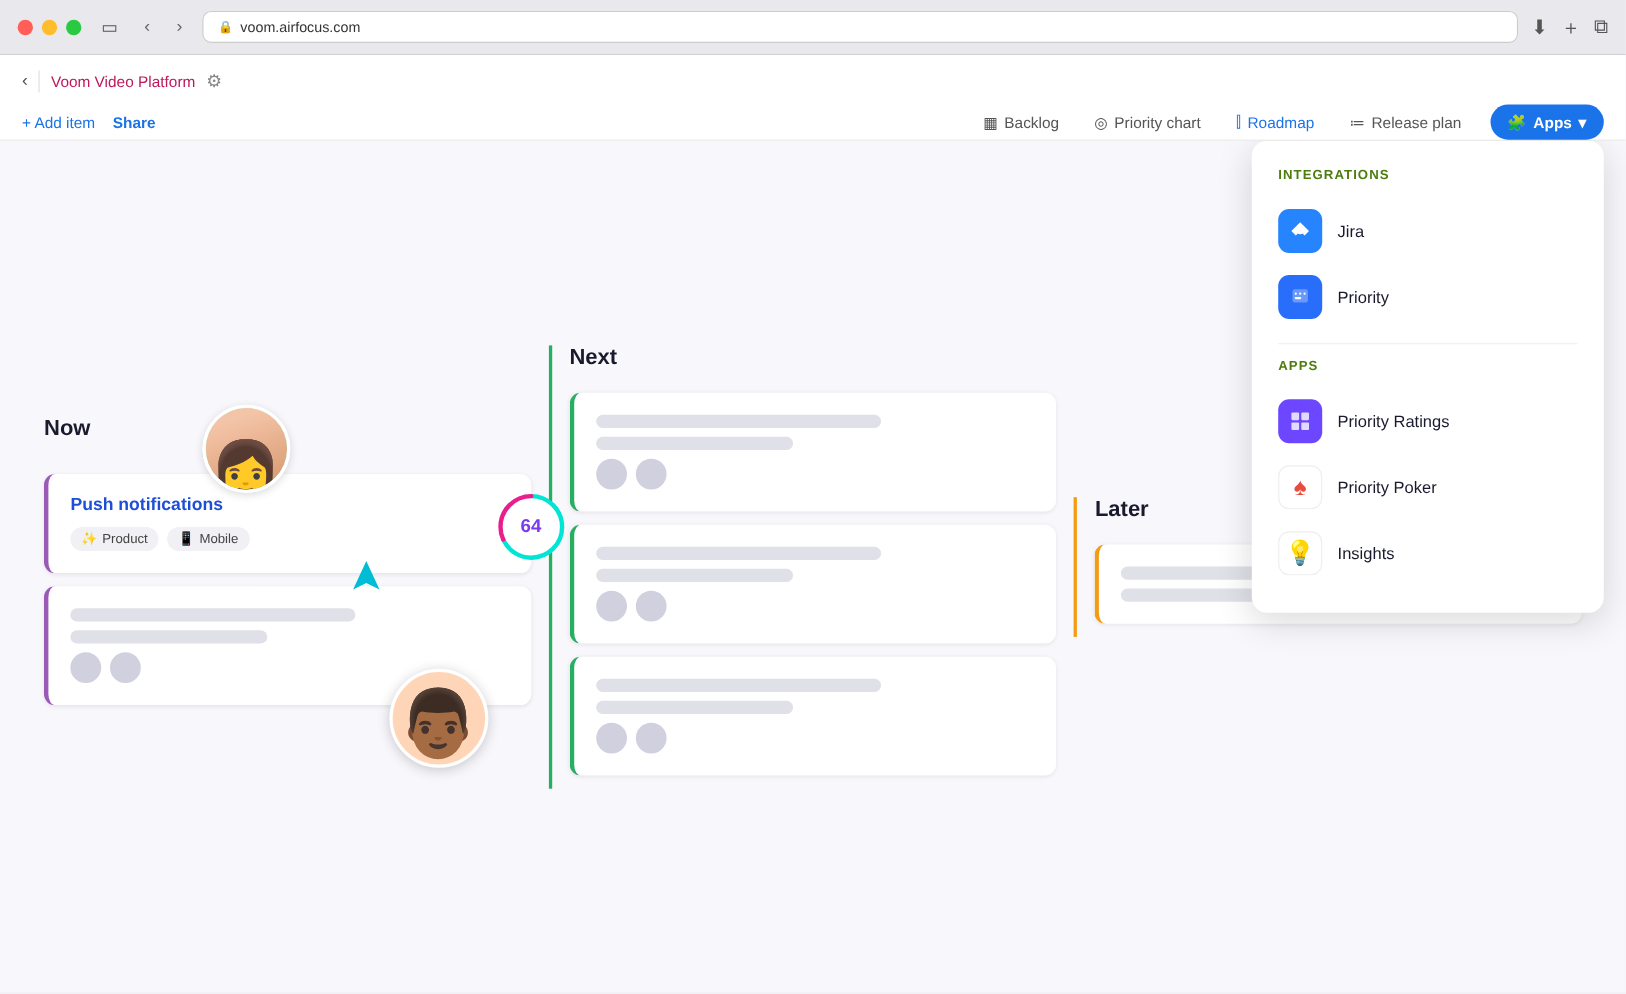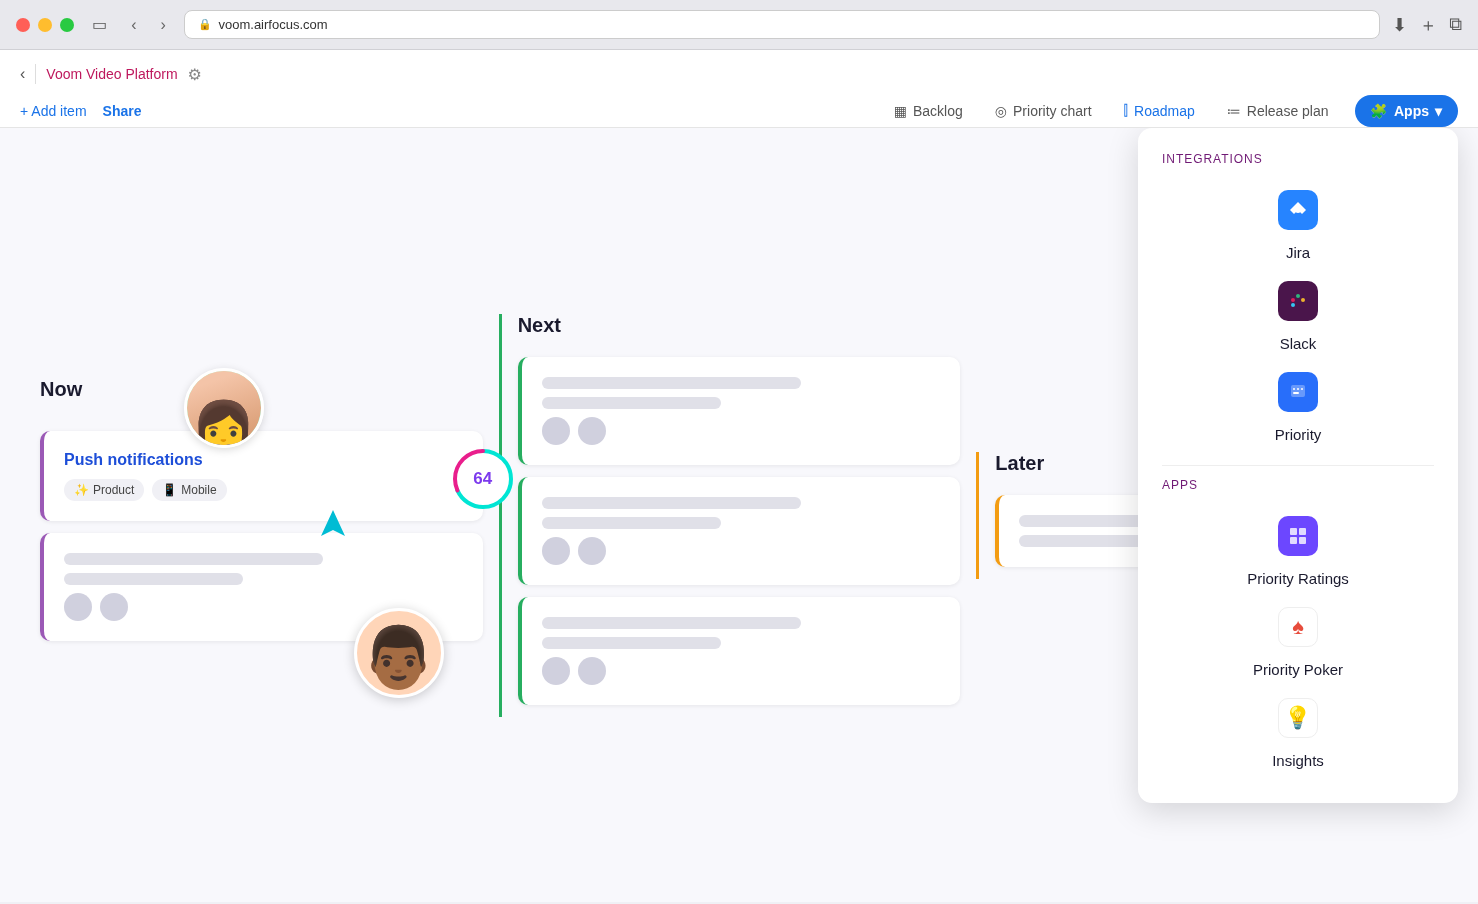--- a/index.html
+++ b/index.html
@@ -175,37 +175,36 @@
       width: 320px;
       background: white;
       border-radius: 14px;
       box-shadow: 0 8px 32px rgba(0,0,0,0.15);
       padding: 24px;
       z-index: 100;
     }
 
     .dropdown-section-title {
       font-size: 12px;
-      font-weight: 400;
-      color: #701a75;
+      font-weight: 700;
+      color: #4d7c0f;
       letter-spacing: 0.08em;
       text-transform: uppercase;
       margin-bottom: 14px;
     }
 
     .dropdown-item {
       display: flex;
       align-items: center;
       gap: 14px;
       padding: 10px 0;
       cursor: pointer;
       font-size: 15px;
       color: #1a1a2e;
       font-weight: 500;
-      flex-direction: column;
     }
 
     .integration-icon {
       width: 40px; height: 40px;
       border-radius: 10px;
       display: flex; align-items: center; justify-content: center;
       font-size: 18px;
       flex-shrink: 0;
     }
     .icon-jira { background: #2684ff; color: white; }
@@ -412,31 +411,20 @@
       <div class="integration-icon icon-jira">
         <svg width="20" height="20" viewBox="0 0 20 20">
           <path d="M10 2L2 10l4 4 4-4 4 4 4-4z" fill="white"></path>
           <circle cx="10" cy="10" r="3" fill="white"></circle>
         </svg>
       </div>
       <span>Jira</span>
     </div>
 
 
-    <div class="dropdown-item">
-      <div class="integration-icon icon-slack">
-        <svg width="20" height="20" viewBox="0 0 20 20">
-          <rect x="3" y="7" width="4" height="4" rx="2" fill="#e01e5a"></rect>
-          <rect x="3" y="12" width="4" height="4" rx="2" fill="#36c5f0"></rect>
-          <rect x="8" y="3" width="4" height="4" rx="2" fill="#2eb67d"></rect>
-          <rect x="13" y="7" width="4" height="4" rx="2" fill="#ecb22e"></rect>
-        </svg>
-      </div>
-      <span>Slack</span>
-    </div>
 
     <div class="dropdown-item">
       <div class="integration-icon icon-intercom">
         <svg width="20" height="20" viewBox="0 0 20 20">
           <rect x="3" y="3" width="14" height="12" rx="2" fill="white" opacity="0.3"></rect>
           <rect x="5" y="6" width="2" height="2" rx="1" fill="white"></rect>
           <rect x="9" y="6" width="2" height="2" rx="1" fill="white"></rect>
           <rect x="13" y="6" width="2" height="2" rx="1" fill="white"></rect>
           <rect x="5" y="10" width="6" height="2" rx="1" fill="white"></rect>
         </svg>

